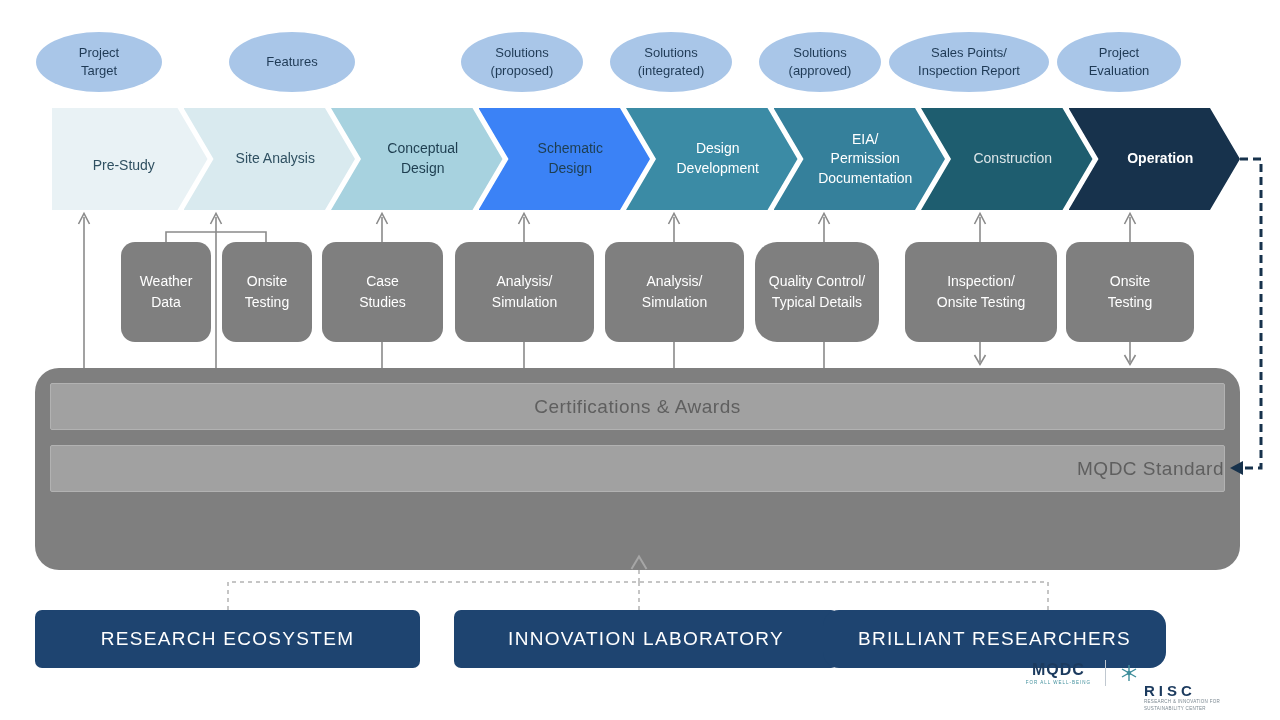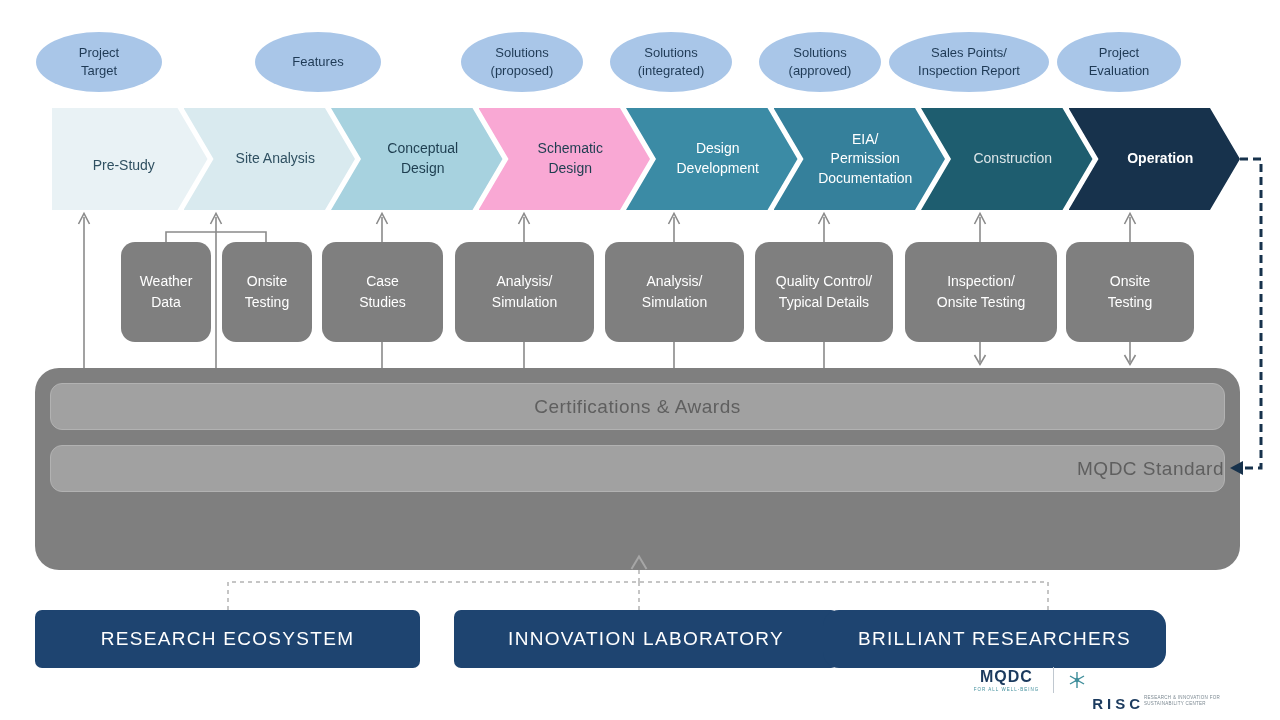--- a/index.html
+++ b/index.html
@@ -17,70 +17,70 @@
   .phases { position:absolute; left:35px; top:108px; width:1205px; height:102px; display:flex; }
   .phase { flex:1 1 0; margin-left:-24px; display:flex; align-items:center; justify-content:center;
     text-align:center; font-size:14px; line-height:1.4; padding:0 22px 0 34px;
     clip-path: polygon(30px 50%, 0 0, calc(100% - 30px) 0, 100% 50%, calc(100% - 30px) 100%, 0 100%); }
   .phase span { white-space:pre-line; }
   .phase:first-child { margin-left:17px; padding:13px 26px 0 14px;
     clip-path: polygon(0 0, calc(100% - 30px) 0, 100% 50%, calc(100% - 30px) 100%, 0 100%); justify-content: center; }
   .phase:nth-child(1){ background:#e9f2f5; color:#2f5061; }
   .phase:nth-child(2){ background:#d9eaef; color:#2f5061; }
   .phase:nth-child(3){ background:#a7d2df; color:#1e3e50; }
-  .phase:nth-child(4){ background:#f9a8d4; color:#1e3e50; }
+  .phase:nth-child(4){ background:#3b82f6; color:#1e3e50; }
   .phase:nth-child(5){ background:#3b8ba5; color:#ffffff; }
   .phase:nth-child(6){ background:#35809b; color:#ffffff; }
   .phase:nth-child(7){ background:#1e5d6f; color:#dde6e9; }
   .phase:nth-child(8){ background:#17324c; color:#ffffff; font-weight:700; }
 
   
   .activity { position:absolute; top:242px; height:100px; border-radius:14px;
     background:#7f7f7f; color:#fff; font-size:14px; line-height:1.5;
     display:flex; align-items:center; justify-content:center; text-align:center; }
   .activity span { white-space:pre-line; }
 
   
   .foundation { position:absolute; left:35px; top:368px; width:1205px; height:202px;
     background:#7f7f7f; border-radius:24px; }
   .fbar { position:absolute; left:15px; width:1175px; height:47px;
-    background:#a1a1a1; border:1px solid #b2b2b2; border-radius:12px;
+    background:#a1a1a1; border:1px solid #b2b2b2; border-radius:2px;
     display:flex; align-items:center; justify-content:center;
     color:#5f5f5f; font-size:19px; letter-spacing:0.5px; }
   .fbar-1 { top:15px; } .fbar-2 { top:77px;justify-content:flex-end; } .fbar-3 { top:139px; }
 
   
   .pillar { position:absolute; top:610px; height:58px; background:#1e4470; border-radius:7px;
     color:#fff; font-size:19px; letter-spacing:1.3px;
     display:flex; align-items:center; justify-content:center; }
 
   
   svg.overlay { position:absolute; left:0; top:0; width:1280px; height:720px; pointer-events:none; }
 
   
   .logo-row { position:absolute; right:26px; bottom:8px; display:flex; align-items:center; gap:14px; }
   .mqdc { display:flex; flex-direction:column; align-items:center; }
   .mqdc-name { color:#1b3a5e; font-weight:700; font-size:16px; letter-spacing:1px; }
   .mqdc-tag { color:#3f8e9b; font-size:4.5px; letter-spacing:1px; margin-top:1px; }
   .logo-sep { width:1px; height:26px; background:#c0c8d0; }
   .risc { display:flex; align-items:center; gap:6px; }
-  .risc-text { display:flex; flex-direction:row;margin-top:48px; }
+  .risc-text { display:flex; flex-direction:column;margin-top:48px; }
   .risc-name { color:#1b3a5e; font-weight:700; font-size:15px; letter-spacing:4px; }
   .risc-tag { color:#7a8790; font-size:4.5px; letter-spacing:0.3px; max-width:110px; line-height:1.4; }
 </style>
 </head>
 <body>
 
 <div class="canvas">
 
   <div class="ellipse" style="left:36px;width:126px;">
       <span>Project
 Target</span>
     </div>
-  <div class="ellipse" style="left:255px;width:126px;">
+  <div class="ellipse" style="left:229px;width:126px;">
       <span>Features</span>
     </div>
   <div class="ellipse" style="left:461px;width:122px;">
       <span>Solutions
 (proposed)</span>
     </div>
   <div class="ellipse" style="left:610px;width:122px;">
       <span>Solutions
 (integrated)</span>
     </div>
@@ -142,21 +142,21 @@
 Studies</span>
     </div>
   <div class="activity" style="left:455px;width:139px;">
       <span>Analysis/
 Simulation</span>
     </div>
   <div class="activity" style="left:605px;width:139px;">
       <span>Analysis/
 Simulation</span>
     </div>
-  <div class="activity" style="left:755px;width:138px;">
+  <div class="activity" style="left:755px;width:124px;border-radius:22px;">
       <span>Quality Control/
 Typical Details</span>
     </div>
   <div class="activity" style="left:905px;width:152px;">
       <span>Inspection/
 Onsite Testing</span>
     </div>
   <div class="activity" style="left:1066px;width:128px;">
       <span>Onsite
 Testing</span>

